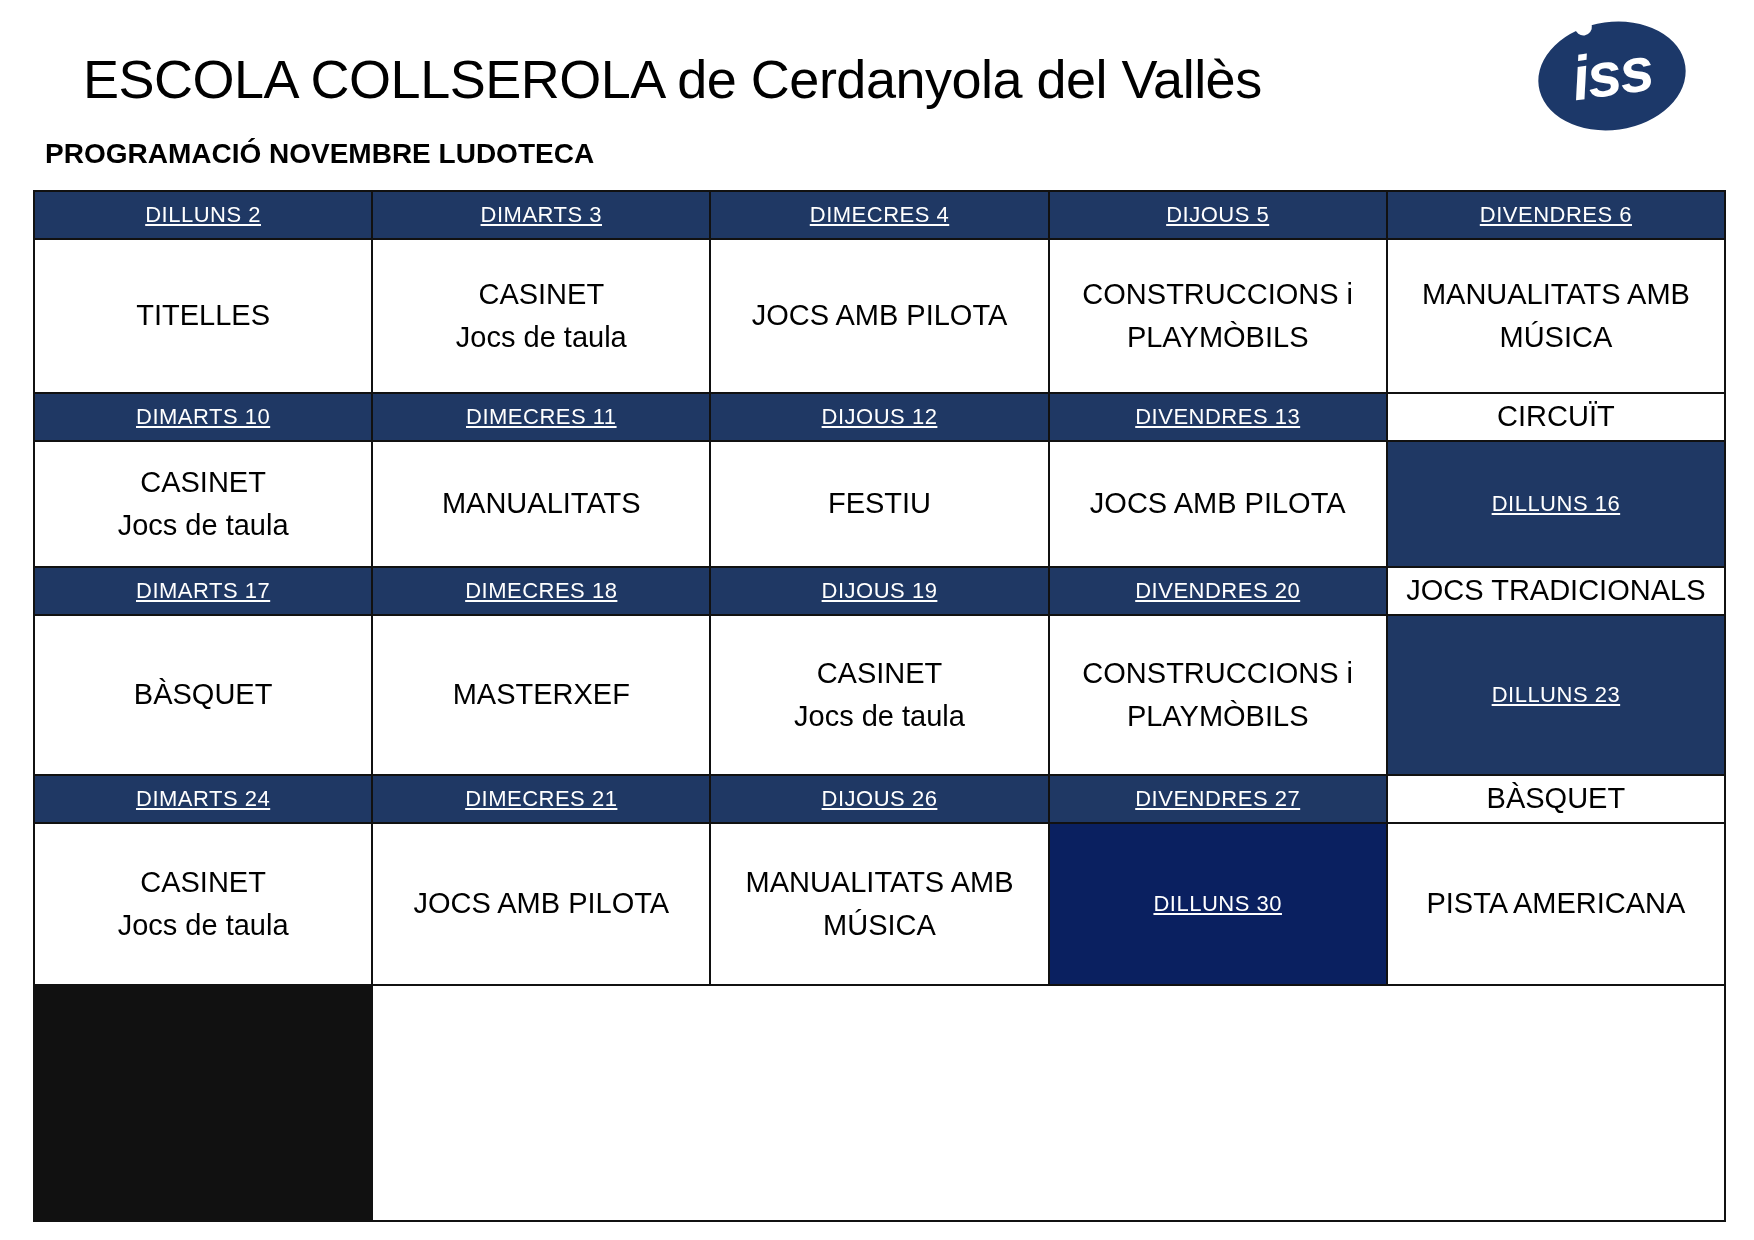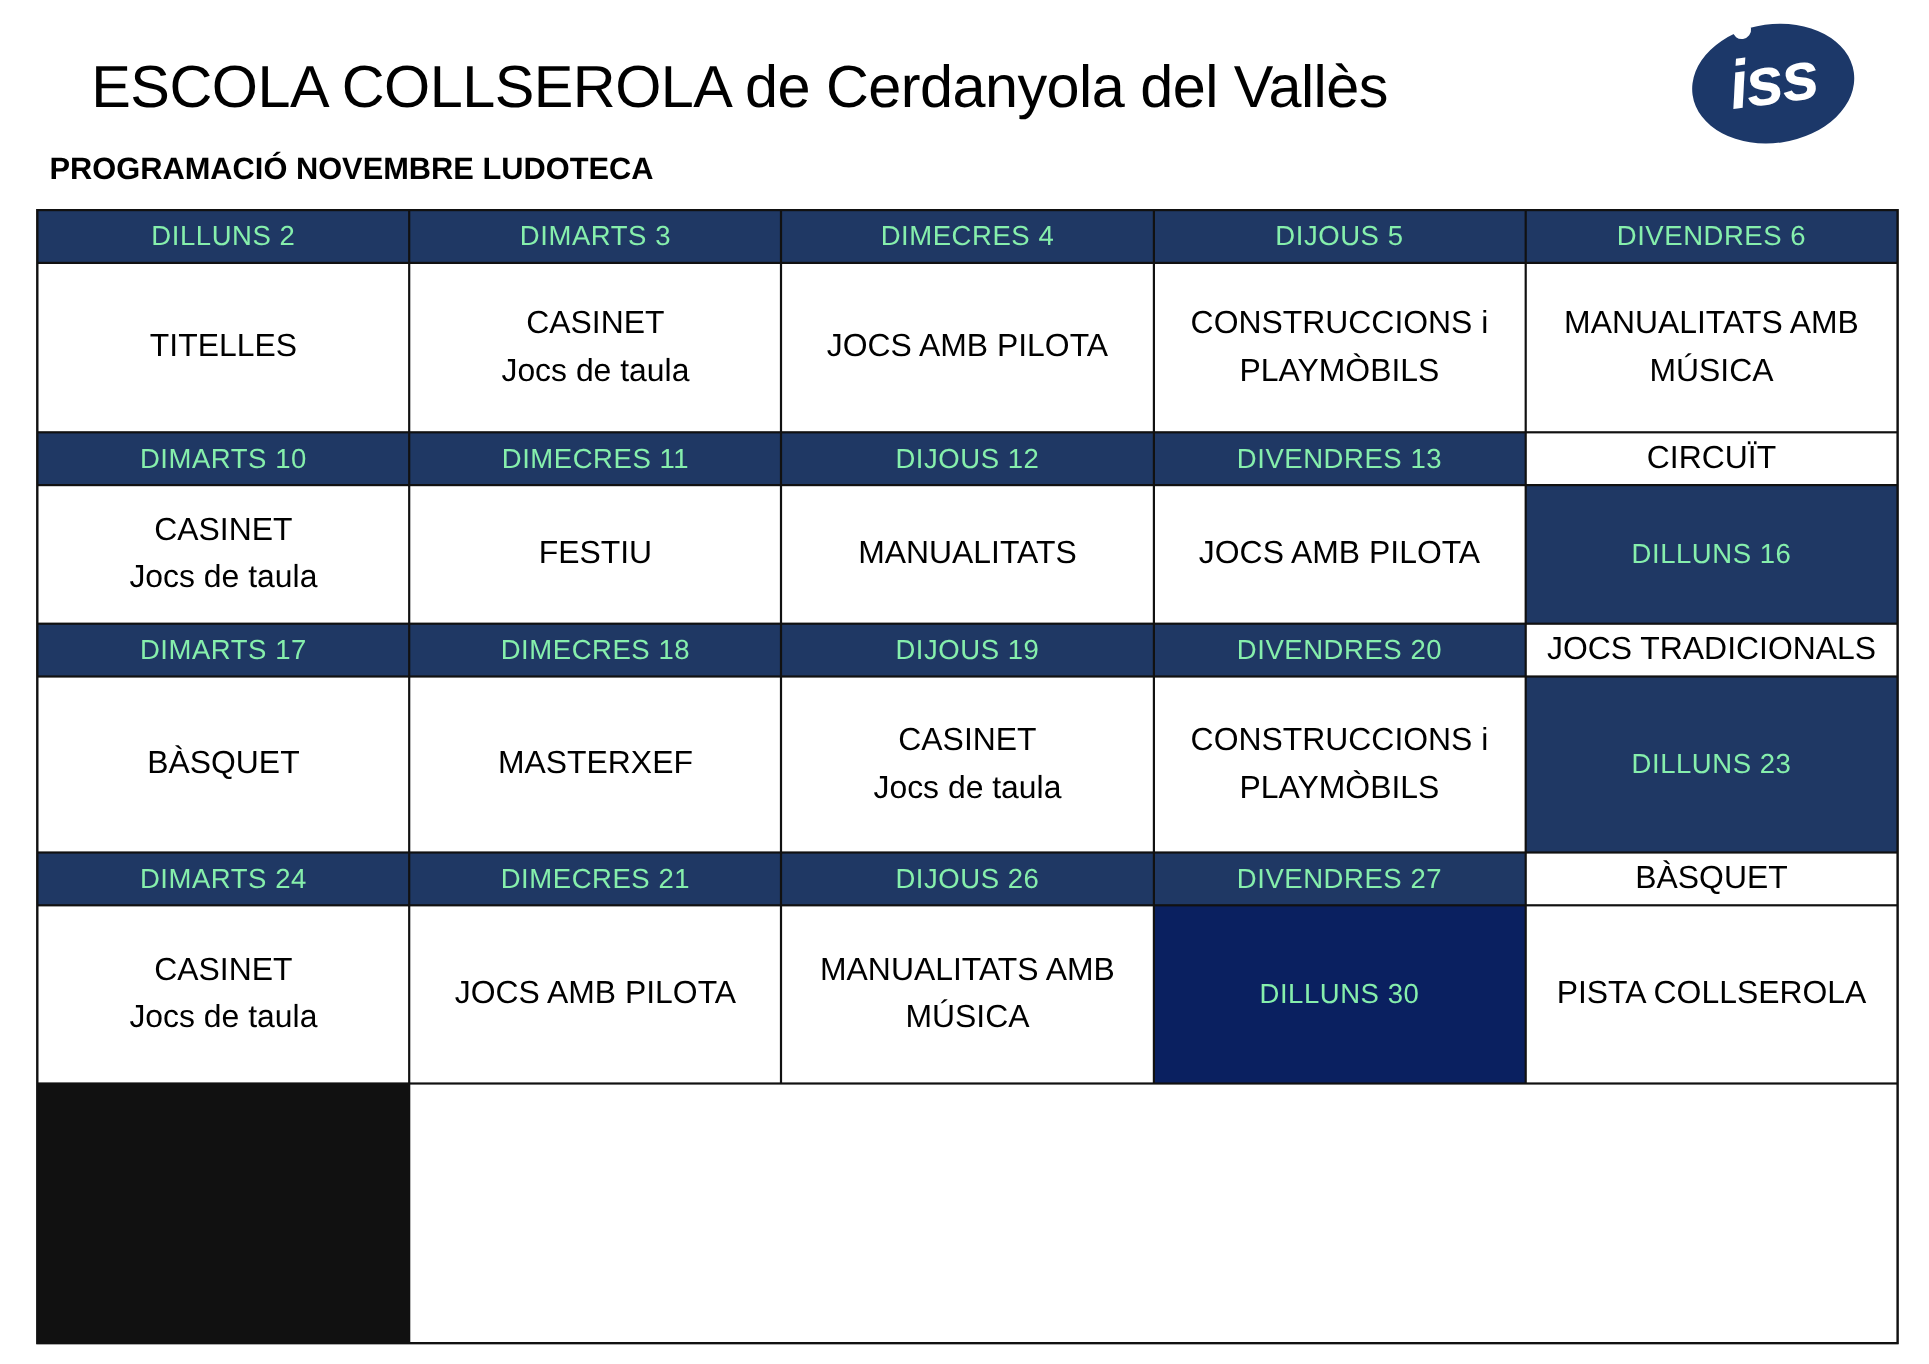--- a/index.html
+++ b/index.html
@@ -35,23 +35,23 @@
   }
   
   .schedule{
     position:absolute;left:33px;top:190px;width:1689px;
     display:grid;
     grid-template-columns:repeat(5,1fr);
     grid-template-rows:46px 152px 46px 124px 46px 158px 46px 160px 68px 164px;
     gap:2px;background:#111;border:2px solid #111;
   }
   .day-header{
-    background:#1f3864;color:#86efac;
+    background:#1f3864;color:#ffffff;
     display:flex;align-items:center;justify-content:center;
-    font-size:25px;letter-spacing:0.5px;
+    font-size:22px;letter-spacing:0.5px;text-decoration:underline;
   }
   .day-header.dark{background:#0a2060;}
   .activity{
     background:#fff;color:#000;
     display:flex;align-items:center;justify-content:center;
     text-align:center;font-size:29px;line-height:1.5;white-space:pre-line;
     padding:0 10px;
   }
   .empty-region{
     background:#fff;grid-column:2/6;grid-row:9/11;
@@ -86,22 +86,22 @@
   <div class="activity">MANUALITATS AMB
 MÚSICA</div>
 
   <div class="day-header">DIMARTS 10</div>
   <div class="day-header">DIMECRES 11</div>
   <div class="day-header">DIJOUS 12</div>
   <div class="day-header">DIVENDRES 13</div>
   <div class="activity">CIRCUÏT</div>
   <div class="activity">CASINET
 Jocs de taula</div>
+  <div class="activity">MANUALITATS</div>
   <div class="activity">FESTIU</div>
-  <div class="activity">MANUALITATS</div>
   <div class="activity">JOCS AMB PILOTA</div>
 
   <div class="day-header">DILLUNS 16</div>
   <div class="day-header">DIMARTS 17</div>
   <div class="day-header">DIMECRES 18</div>
   <div class="day-header">DIJOUS 19</div>
   <div class="day-header">DIVENDRES 20</div>
   <div class="activity">JOCS TRADICIONALS</div>
   <div class="activity">BÀSQUET</div>
   <div class="activity">MASTERXEF</div>
@@ -117,14 +117,14 @@
   <div class="day-header">DIVENDRES 27</div>
   <div class="activity">BÀSQUET</div>
   <div class="activity">CASINET
 Jocs de taula</div>
   <div class="activity">JOCS AMB PILOTA</div>
   <div class="activity">MANUALITATS AMB
 MÚSICA</div>
 
   <div class="day-header dark">DILLUNS 30</div>
   <div class="empty-region"></div>
-  <div class="activity">PISTA COLLSEROLA</div>
+  <div class="activity">PISTA AMERICANA</div>
 </div>
 
 </body></html>

